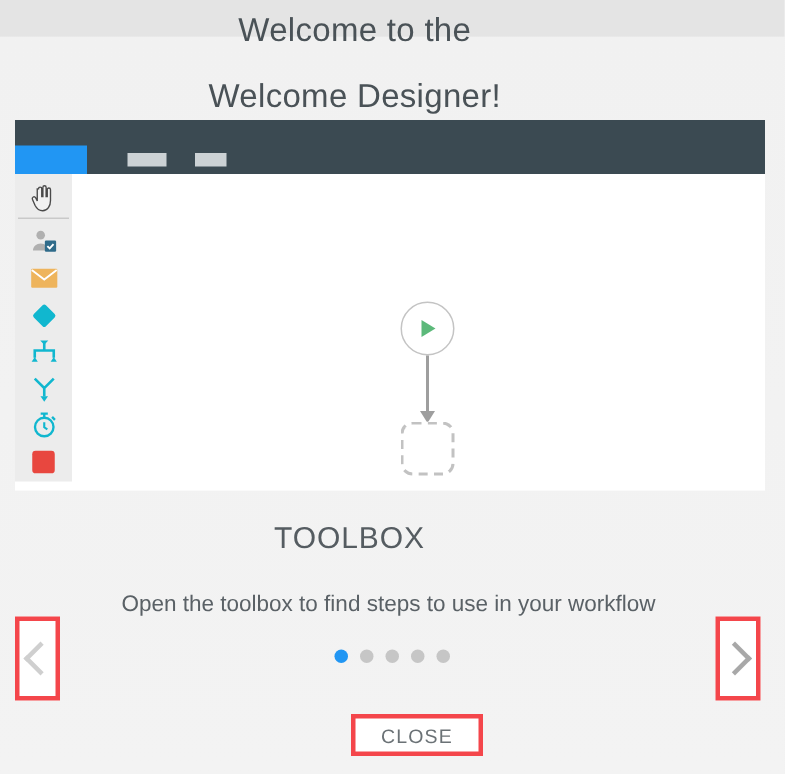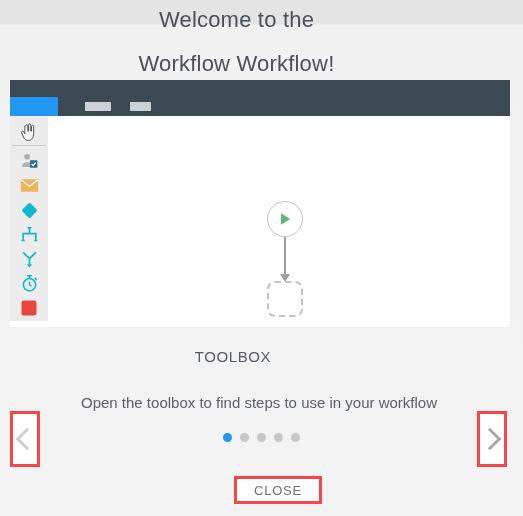--- a/index.html
+++ b/index.html
@@ -155,21 +155,21 @@
     background: #fff;
   }
 
   
   .tour-title {
     position: absolute;
     left: 0;
     top: 348px;
     width: 466px;
     text-align: center;
-    font-size: 15px;
+    font-size: 20px;
     color: #555c61;
     letter-spacing: .6px;
   }
   .tour-text {
     position: absolute;
     left: 0;
     top: 394px;
     width: 518px;
     text-align: center;
     font-size: 15px;
@@ -238,21 +238,21 @@
     font-family: "Liberation Sans", sans-serif;
   }
 </style>
 </head>
 <body>
 
 <div id="tour-overlay">
 
   <div class="tour-header">
     <div class="line1">Welcome to the</div>
-    <div class="line2">Workflow Workflow!</div>
+    <div class="line2">Welcome Designer!</div>
   </div>
 
   <div class="app-panel">
 
     <div class="app-toolbar">
       <div class="toolbar-tab"></div>
       <div class="toolbar-ph one"></div>
       <div class="toolbar-ph two"></div>
     </div>
 

